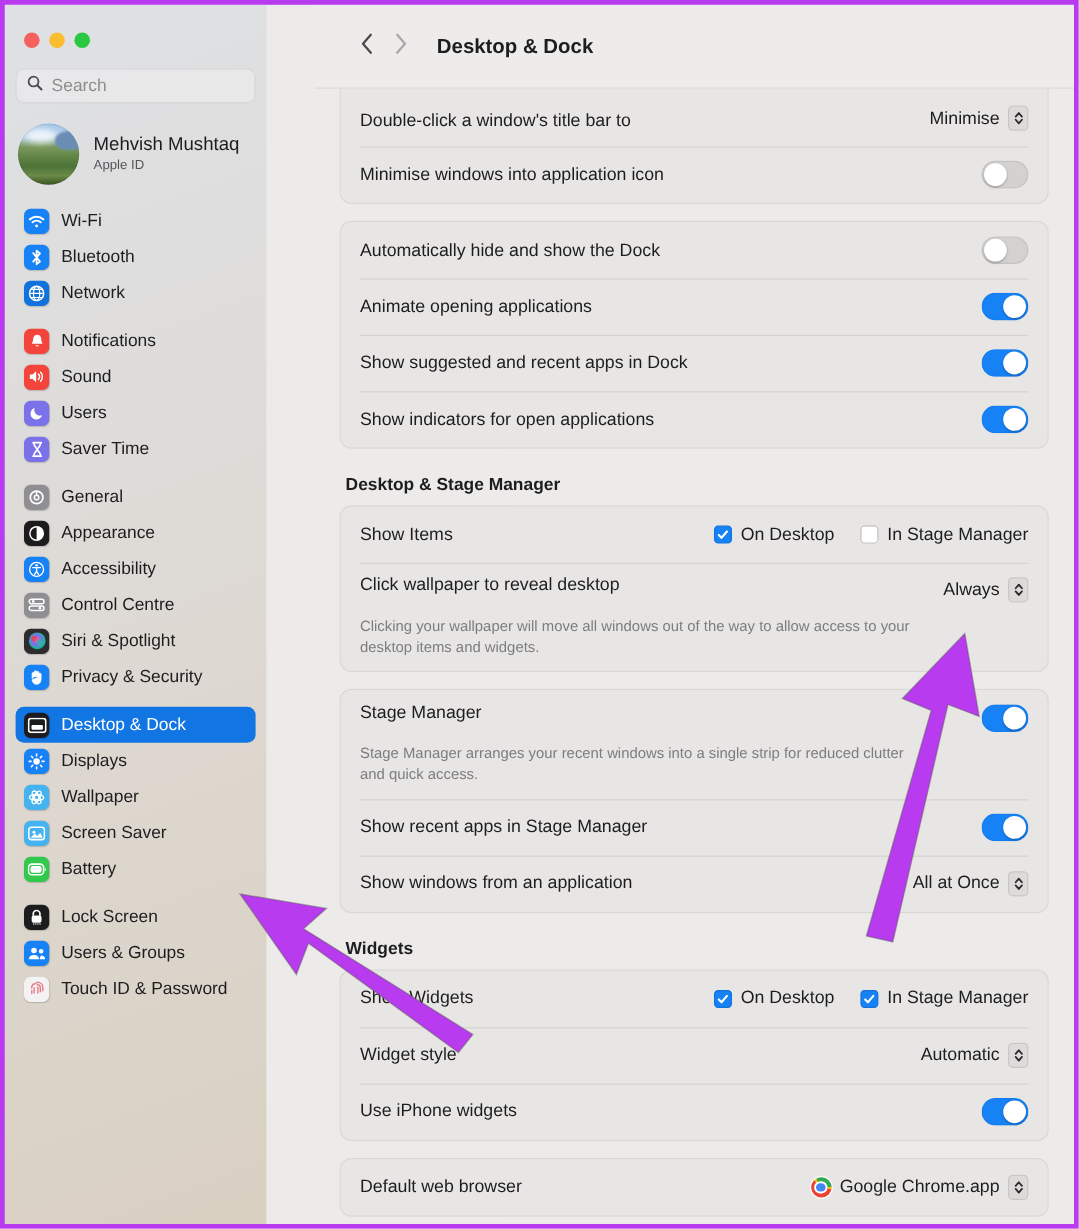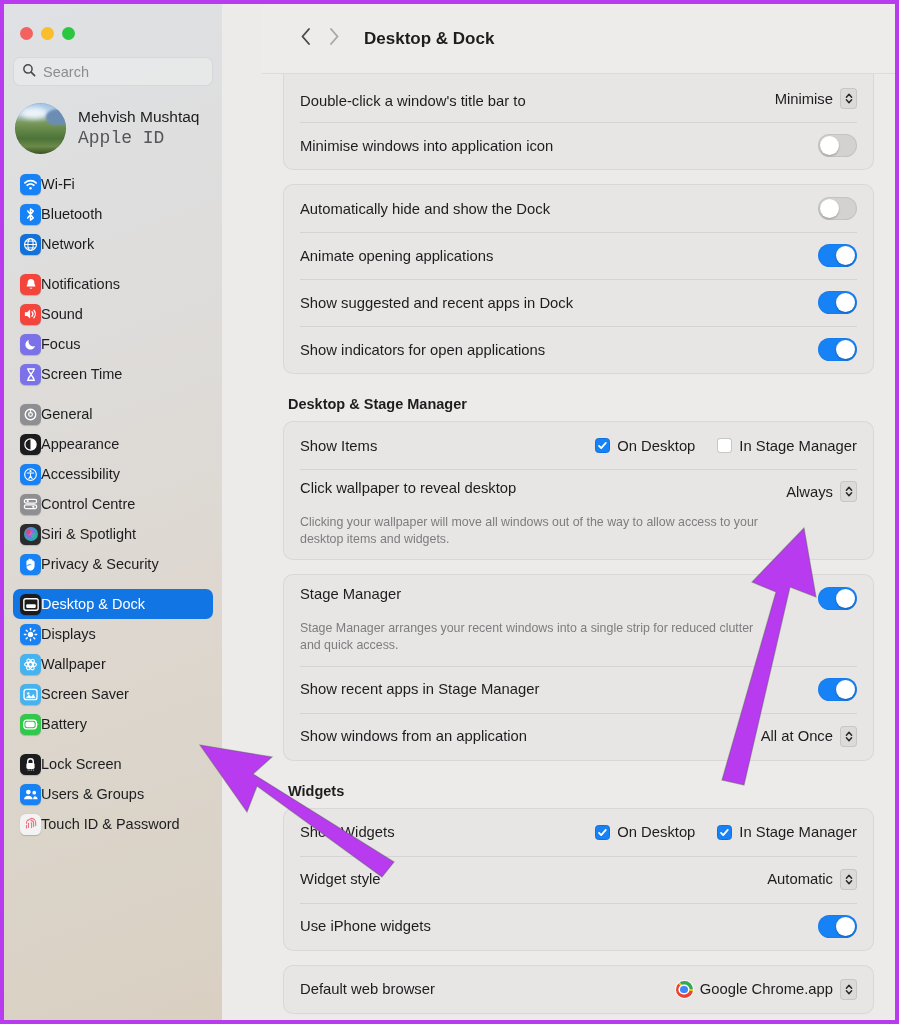--- a/index.html
+++ b/index.html
@@ -88,21 +88,21 @@
   #avatar::after {
     content: "";
     position: absolute; right: -4px; top: 6px;
     width: 24px; height: 16px;
     background: #6b8db3;
     border-radius: 50% 50% 40% 40%;
     filter: blur(1px);
   }
   #account-text { margin-left: 12px; line-height: 1.15; }
   #account-name { font-size: 15.5px; color: #1d1d1f; }
-  #account-sub { font-size: 18px; color: #55555a; margin-top: 2px; font-family: Liberation Mono, monospace; }
+  #account-sub { font-size: 11px; color: #55555a; margin-top: 2px; }
 
   .nav-group { margin-top: 10px; }
   .nav-group.first { margin-top: 9px; }
 
   .nav-item {
     display: flex; align-items: center;
     height: 30px;
     margin: 0 9px;
     padding: 0 7px;
     border-radius: 7px;
@@ -114,20 +114,21 @@
   .nav-icon {
     width: 21px; height: 21px; border-radius: 5.5px;
     flex: none;
     display: flex; align-items: center; justify-content: center;
     color: #fff;
     font-size: 12px;
     overflow: hidden;
     box-shadow: 0 0.5px 1px rgba(0,0,0,0.18);
   }
   .nav-label {
+    margin-left: 10px;
     font-size: 14.5px;
     color: #1d1d1f;
     white-space: nowrap;
   }
 
   
   #main {
     position: absolute;
     left: 258px; top: 0;
     width: 633px; height: 1016px;
@@ -370,30 +371,30 @@
               </svg>
             </span>
             <span class="nav-label">Sound</span>
           </div>
           <div class="nav-item">
             <span class="nav-icon" style="background: rgb(123, 114, 233);">
               <svg width="14" height="14" viewBox="0 0 16 16">
                 <path d="M12.6 10.4A5.4 5.4 0 0 1 5.6 3.4 5.6 5.6 0 1 0 12.6 10.4z" fill="#fff"></path>
               </svg>
             </span>
-            <span class="nav-label">Focus</span>
+            <span class="nav-label">Users</span>
           </div>
           <div class="nav-item">
             <span class="nav-icon" style="background: rgb(123, 114, 233);">
               <svg width="12" height="15" viewBox="0 0 12 16">
                 <path d="M2.4 2h7.2M2.4 14h7.2" stroke="#fff" stroke-width="1.6" stroke-linecap="round"></path>
                 <path d="M3 2.4c0 3 3 4.7 3 5.6 0 .9-3 2.6-3 5.6M9 2.4c0 3-3 4.7-3 5.6 0 .9 3 2.6 3 5.6" fill="none" stroke="#fff" stroke-width="1.5"></path>
               </svg>
             </span>
-            <span class="nav-label">Screen Time</span>
+            <span class="nav-label">Saver Time</span>
           </div>
         </div>
         <div class="nav-group">
           <div class="nav-item">
             <span class="nav-icon" style="background: rgb(142, 142, 147);">
               <svg width="15" height="15" viewBox="0 0 16 16">
                 <circle cx="8" cy="8" r="5.6" fill="none" stroke="#fff" stroke-width="1.5"></circle>
                 <circle cx="8" cy="8" r="2" fill="none" stroke="#fff" stroke-width="1.3"></circle>
                 <line x1="8" y1="2.4" x2="8" y2="5.8" stroke="#fff" stroke-width="1.3"></line>
               </svg>

